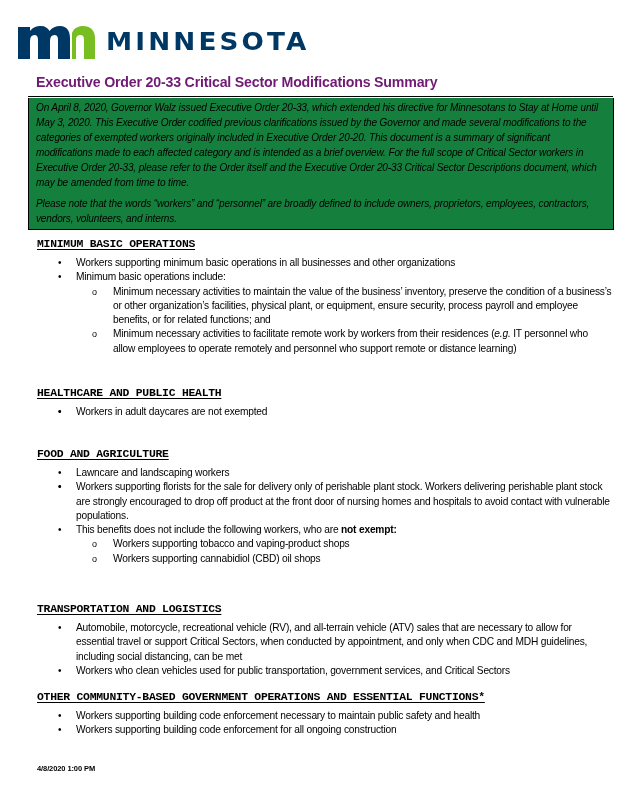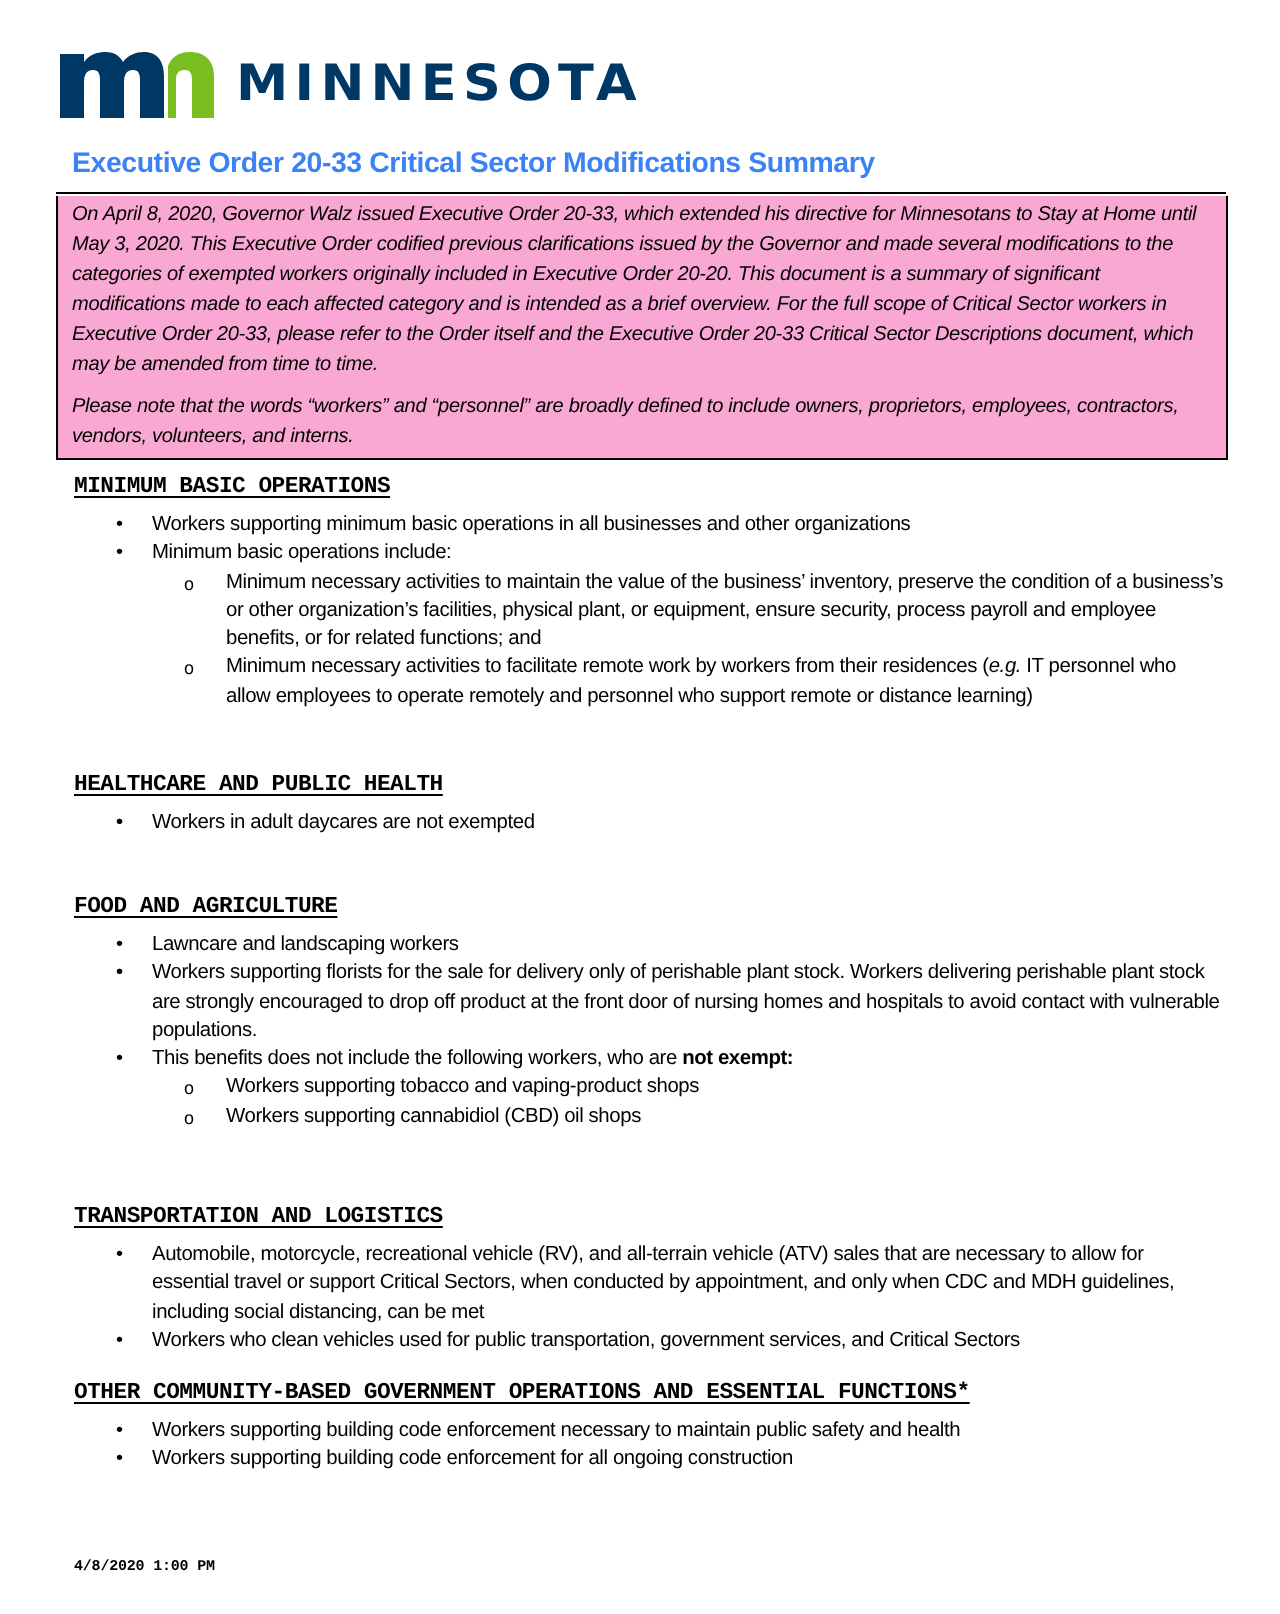--- a/index.html
+++ b/index.html
@@ -3,40 +3,40 @@
 <meta charset="utf-8">
 <style>
   html, body { margin: 0; padding: 0; background: #ffffff; }
   body {
     width: 640px; height: 807px; position: relative; overflow: hidden;
     font-family: "Liberation Sans", sans-serif; color: #000;
   }
   .page { position: absolute; left: 0; top: 0; width: 640px; height: 807px; }
 
   
-  .logo { position: absolute; left: 30px; top: 22px; height: 38px; display: flex; align-items: center; }
+  .logo { position: absolute; left: 18px; top: 22px; height: 38px; display: flex; align-items: center; }
   .logo svg { display: block; }
   .logo-word {
     margin-left: 10px; font-family: "DejaVu Sans", sans-serif; font-weight: bold;
     font-size: 25px; letter-spacing: 3px; color: #003865; line-height: 1;
     transform: scaleX(1.05); transform-origin: left center;
   }
 
   
   .doc-title {
     position: absolute; left: 36px; top: 74px;
     font-family: "Liberation Sans", sans-serif; font-weight: bold;
-    font-size: 14.2px; letter-spacing: -0.2px; color: #3b82f6;
+    font-size: 14.2px; letter-spacing: -0.2px; color: #701a75;
   }
   .title-rule { position: absolute; left: 28px; top: 96px; width: 585px; height: 0; border-top: 1px solid #000; }
 
   
   .intro-box {
     position: absolute; left: 28px; top: 98px; width: 570px; height: 119px;
-    background: #f9a8d4; border: 1px solid #000; border-top: none;
+    background: #15803d; border: 1px solid #000; border-top: none;
     padding: 2px 7px 10px 7px;
     font-style: italic; font-size: 10.05px; line-height: 15px; letter-spacing: -0.15px;
   }
   .intro-box p { margin: 0; }
   .intro-box p + p { margin-top: 6px; }
 
   
   .content { position: absolute; left: 37px; top: 236px; width: 575px; }
   .section-heading {
     font-weight: bold; font-size: 11.4px; letter-spacing: -0.25px;
@@ -60,22 +60,22 @@
   }
   .section { margin-bottom: 6px; }
   .sec-min { height: 143px; }
   .sec-health { height: 55px; }
   .sec-food { height: 149px; }
   .sec-trans { height: 82px; }
   .bold { font-weight: bold; }
   em.eg { font-style: italic; text-align: right; }
 
   .footer-date {
-    position: absolute; left: 37px; top: 780px;
-    font-weight: bold; font-size: 7.5px; letter-spacing: -0.1px; font-family: Liberation Mono, monospace;
+    position: absolute; left: 37px; top: 764px;
+    font-weight: bold; font-size: 7.5px; letter-spacing: -0.1px;
   }
 </style>
 </head>
 <body>
 
 <div class="page">
 
   <div class="logo">
     <svg width="78" height="36" viewBox="0 0 78 36">
 

